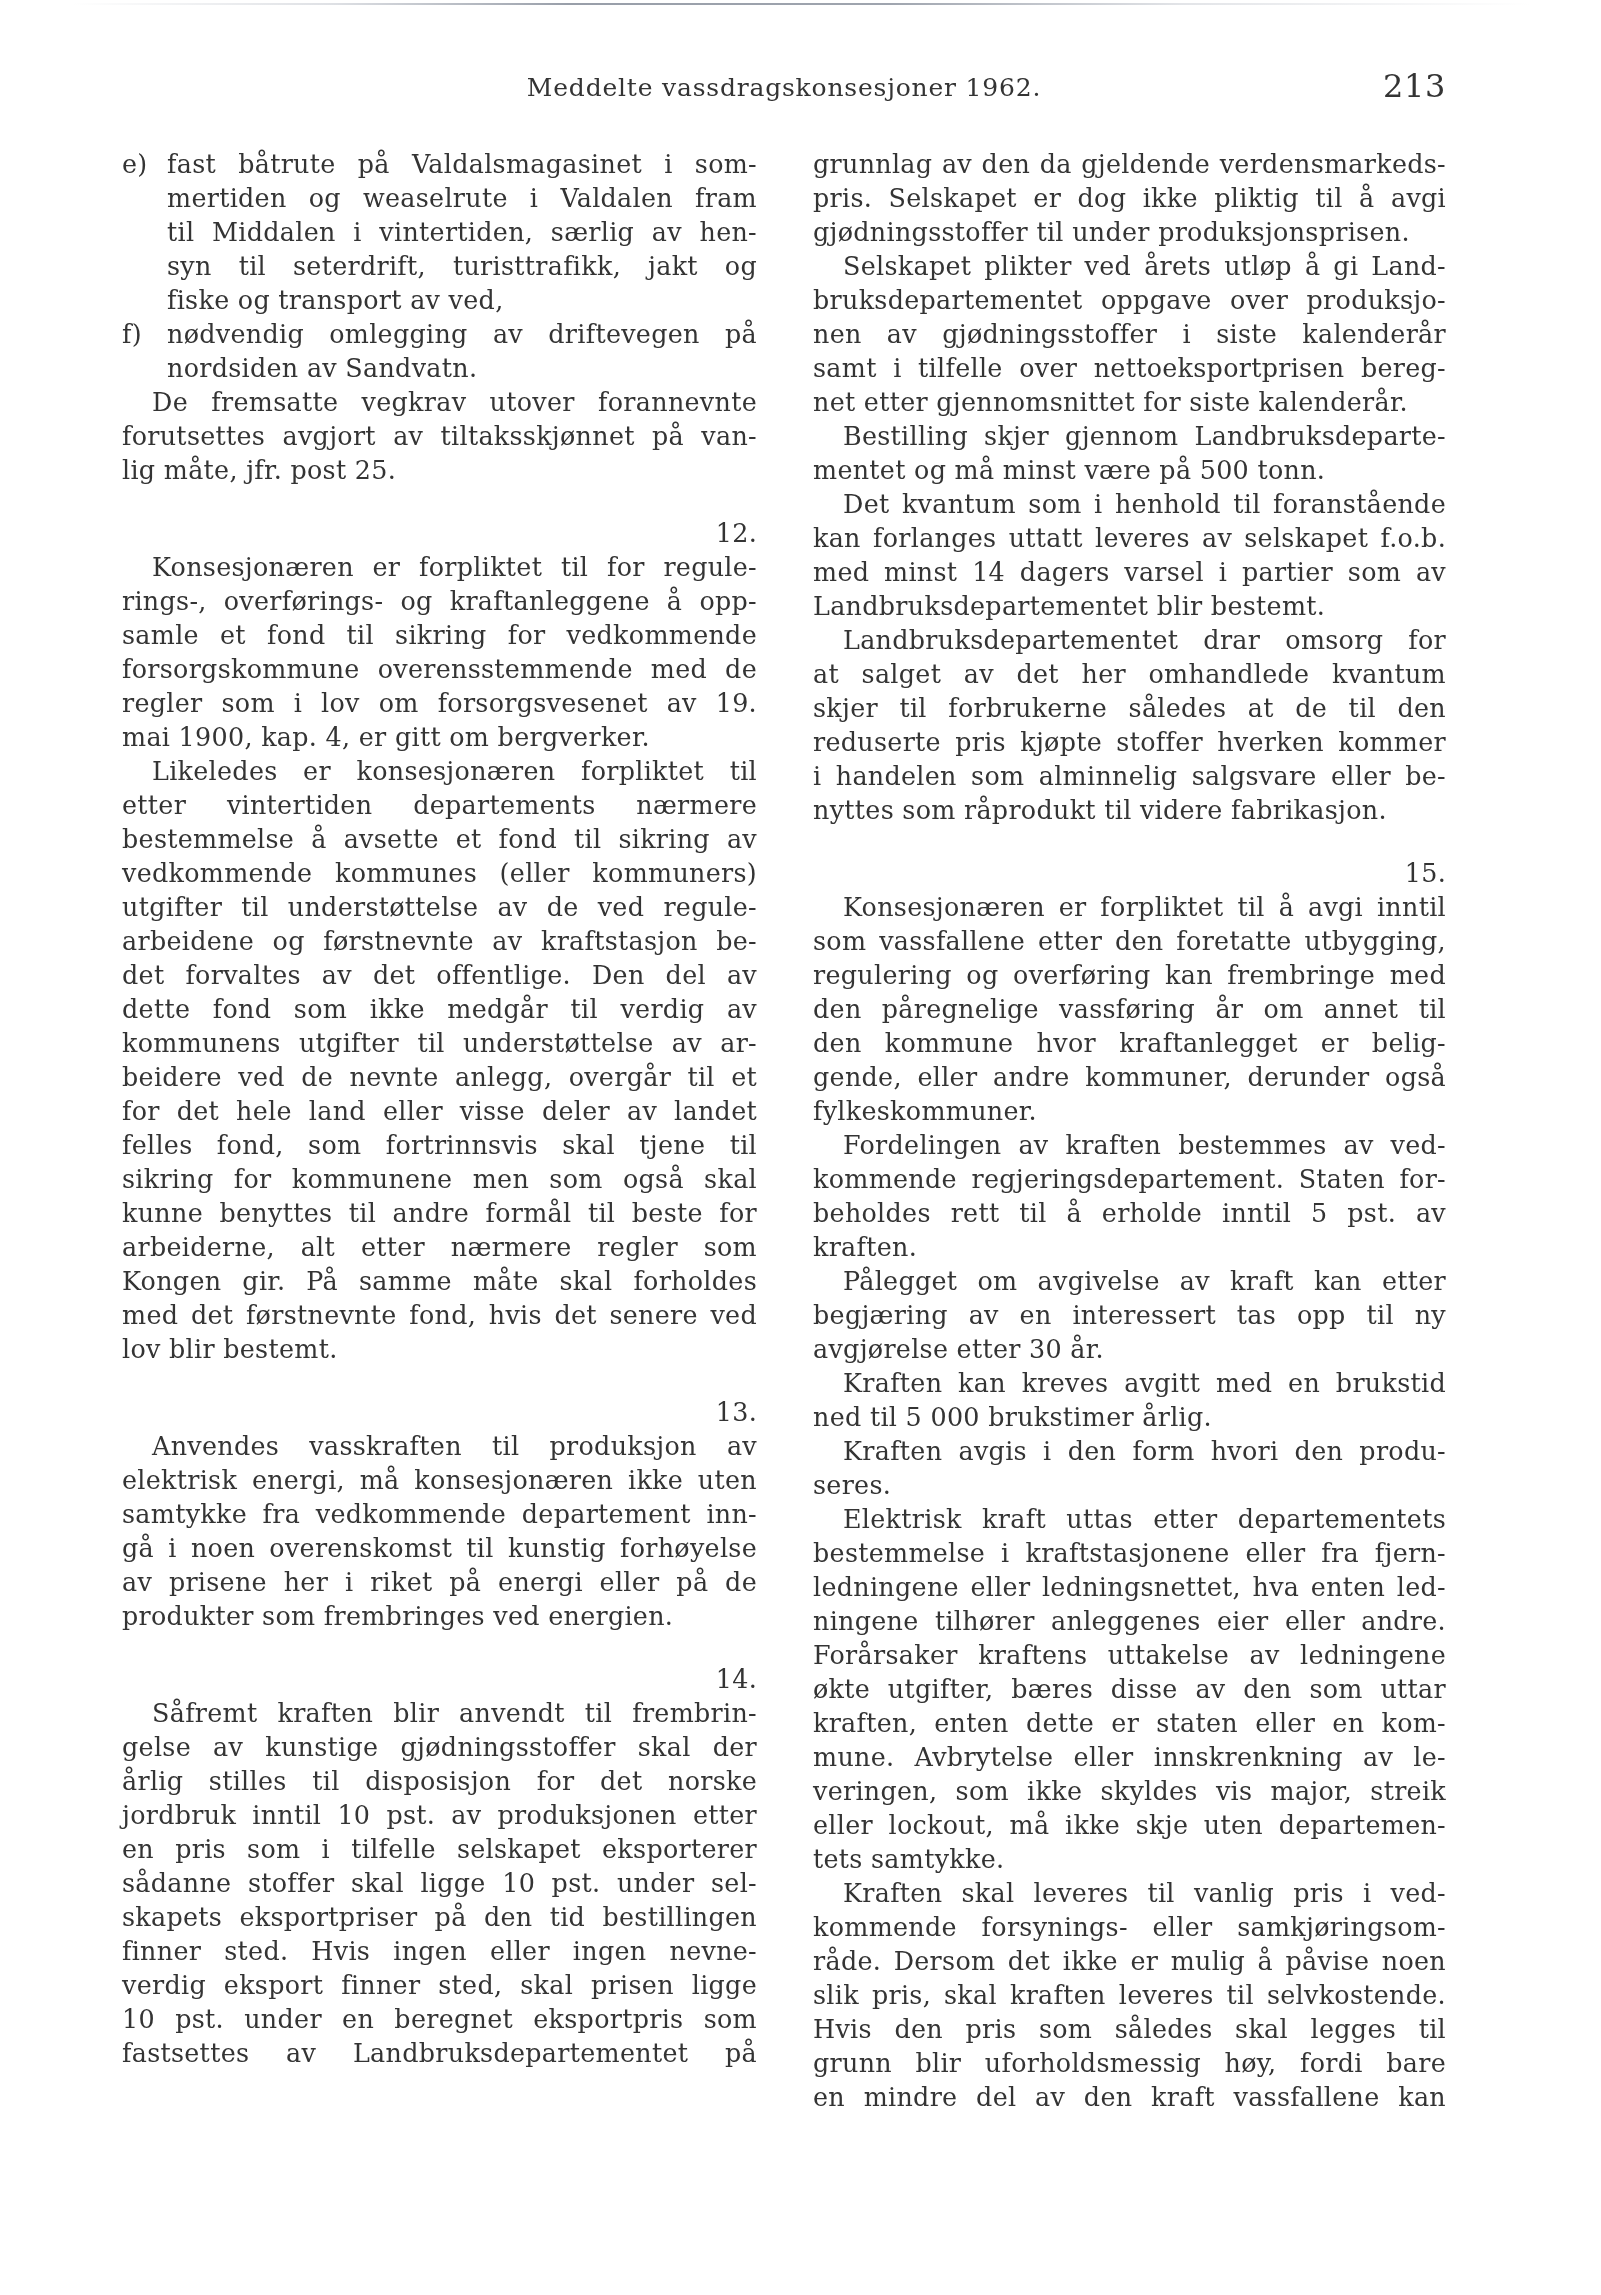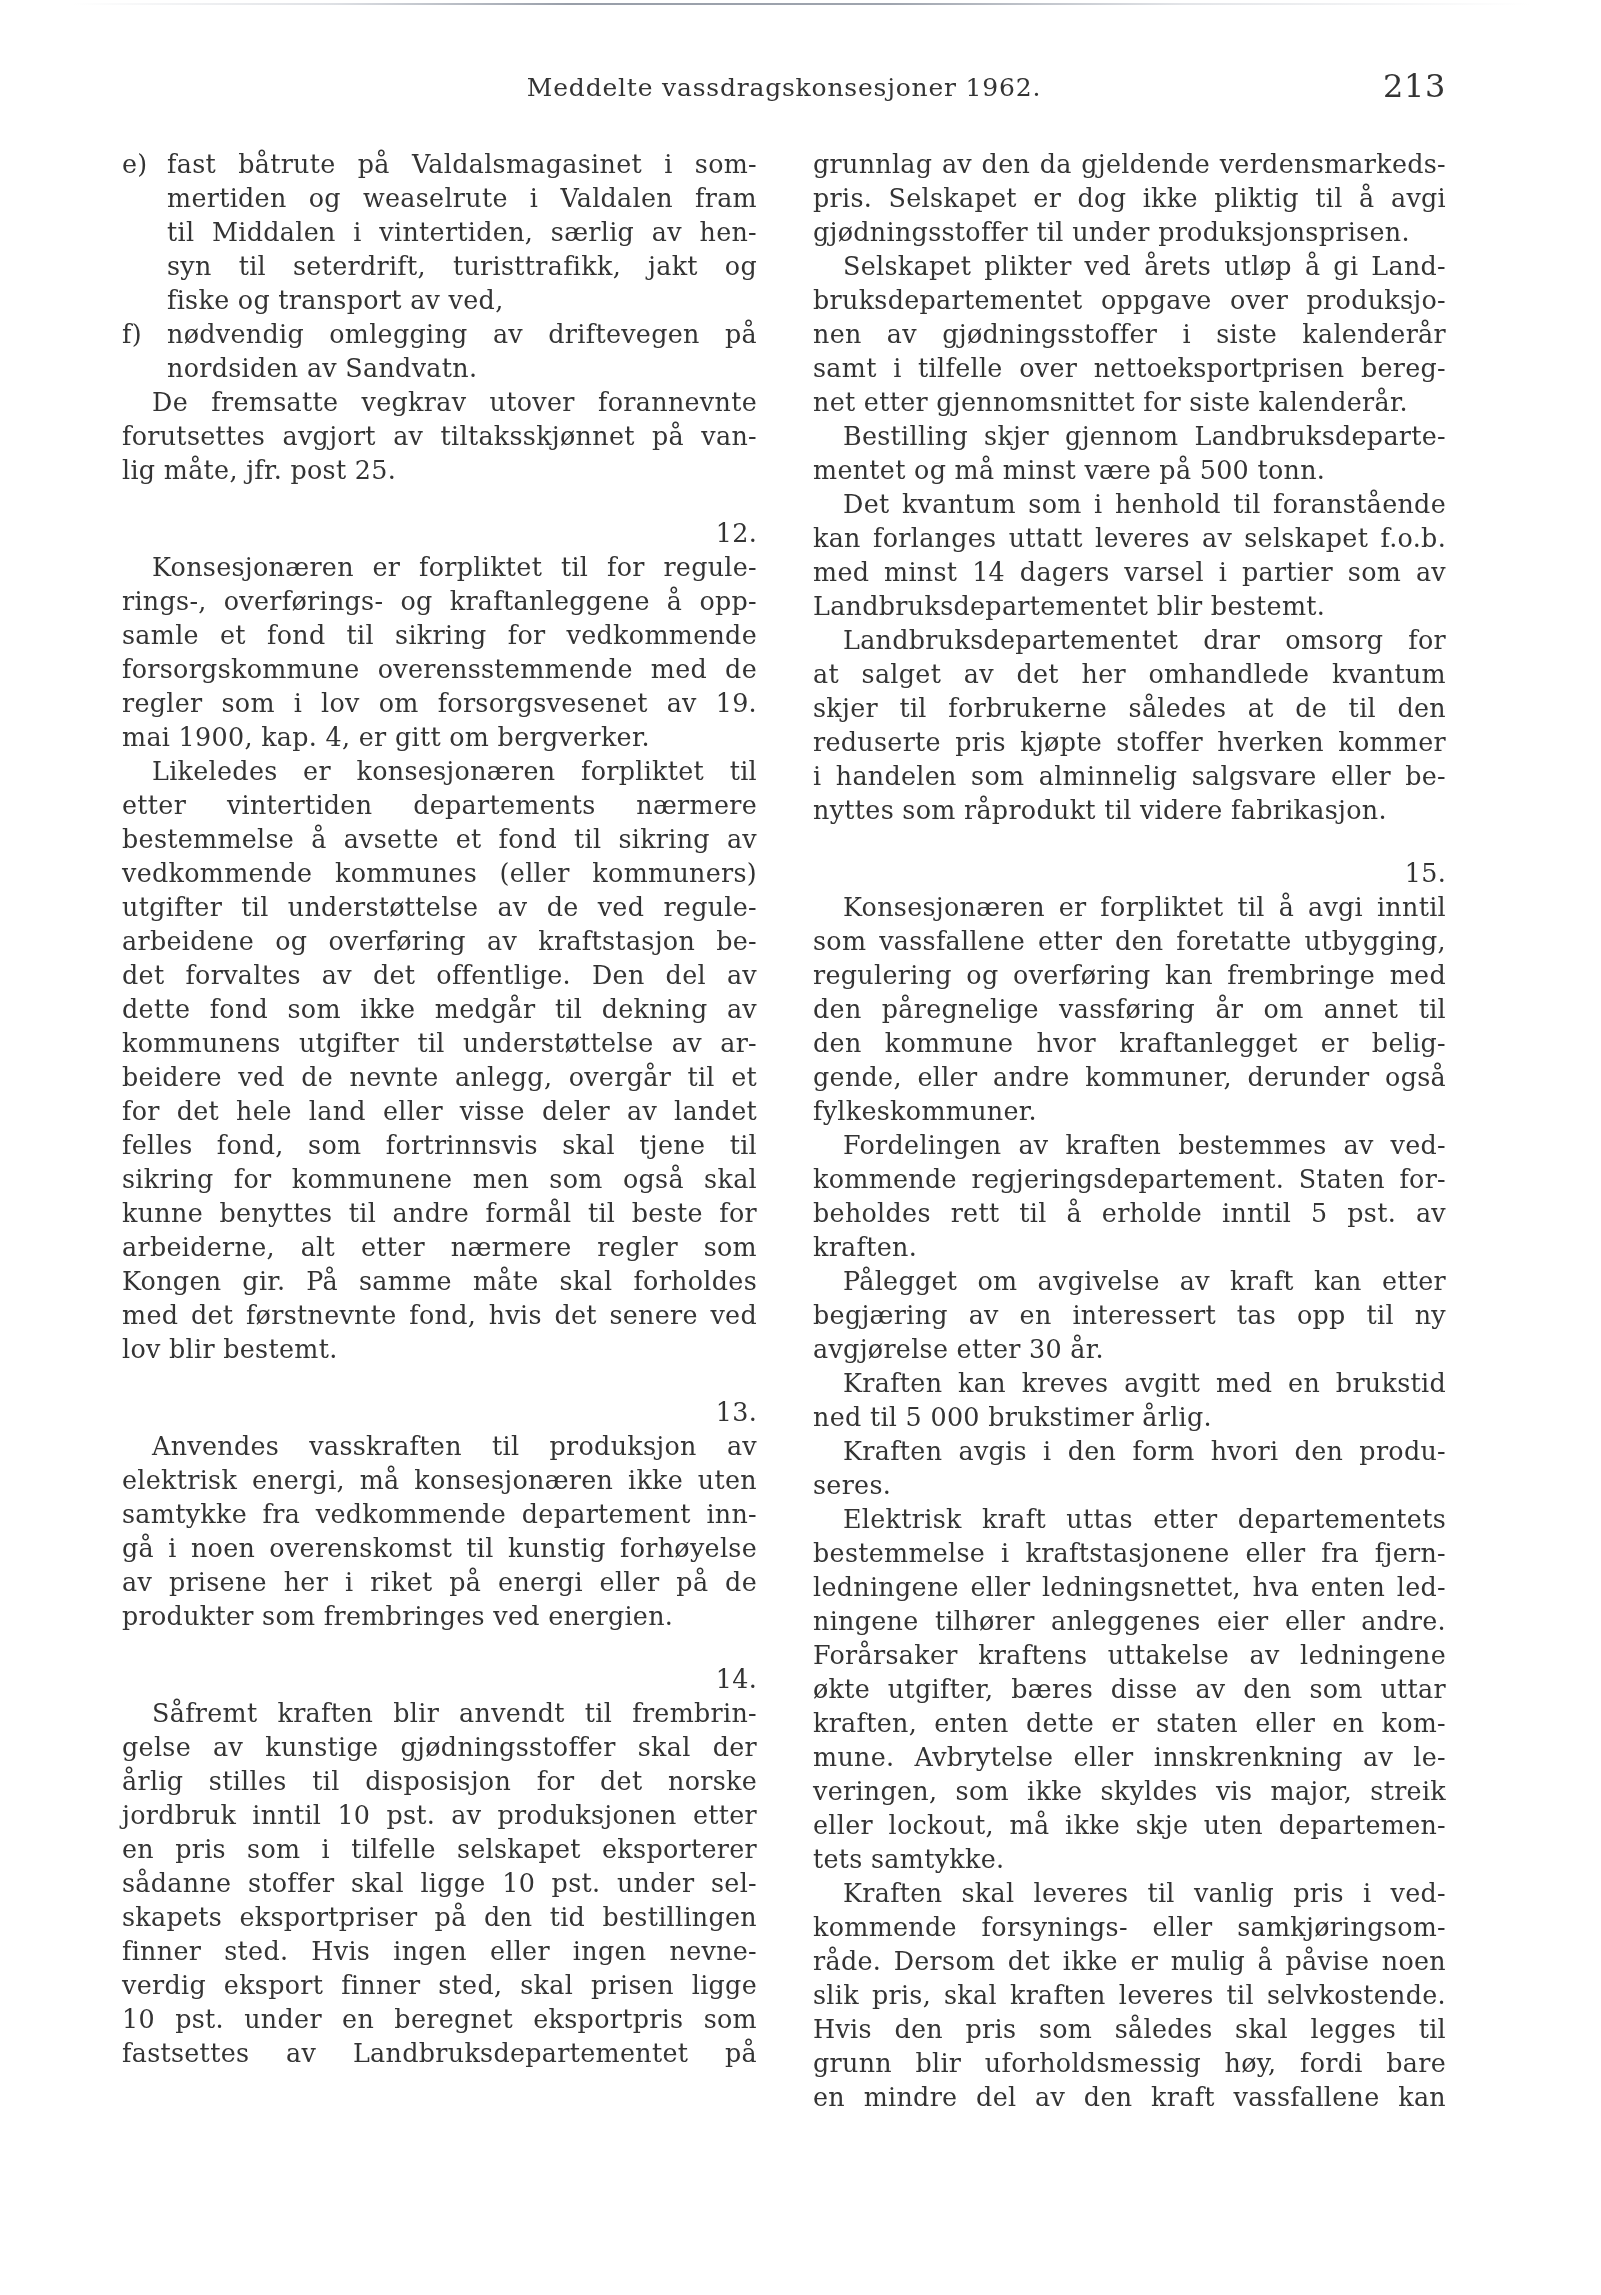--- a/index.html
+++ b/index.html
@@ -74,23 +74,23 @@
       <div class="line jl">forsorgskommune overensstemmende med de</div>
       <div class="line jl">regler som i lov om forsorgsvesenet av 19.</div>
       <div class="line ll">mai 1900, kap. 4, er gitt om bergverker.</div>
     </div>
     <div class="paragraph">
       <div class="line jl ind">Likeledes er konsesjonæren forpliktet til</div>
       <div class="line jl">etter vintertiden departements nærmere</div>
       <div class="line jl">bestemmelse å avsette et fond til sikring av</div>
       <div class="line jl">vedkommende kommunes (eller kommuners)</div>
       <div class="line jl">utgifter til understøttelse av de ved regule-</div>
-      <div class="line jl">arbeidene og overføring av kraftstasjon be-</div>
+      <div class="line jl">arbeidene og førstnevnte av kraftstasjon be-</div>
       <div class="line jl">det forvaltes av det offentlige. Den del av</div>
-      <div class="line jl">dette fond som ikke medgår til dekning av</div>
+      <div class="line jl">dette fond som ikke medgår til verdig av</div>
       <div class="line jl">kommunens utgifter til understøttelse av ar-</div>
       <div class="line jl">beidere ved de nevnte anlegg, overgår til et</div>
       <div class="line jl">for det hele land eller visse deler av landet</div>
       <div class="line jl">felles fond, som fortrinnsvis skal tjene til</div>
       <div class="line jl">sikring for kommunene men som også skal</div>
       <div class="line jl">kunne benyttes til andre formål til beste for</div>
       <div class="line jl">arbeiderne, alt etter nærmere regler som</div>
       <div class="line jl">Kongen gir. På samme måte skal forholdes</div>
       <div class="line jl">med det førstnevnte fond, hvis det senere ved</div>
       <div class="line ll">lov blir bestemt.</div>

